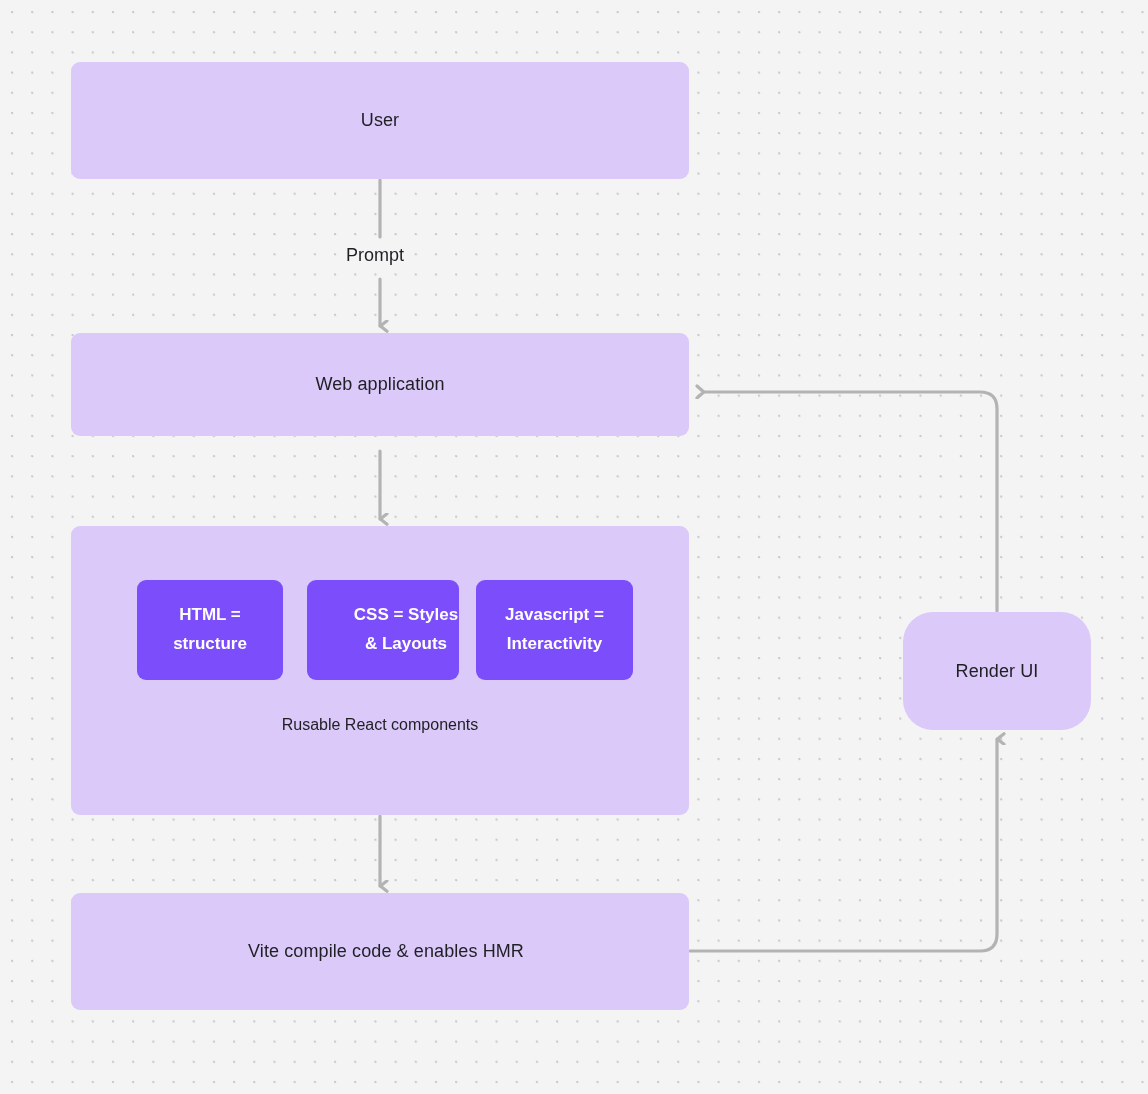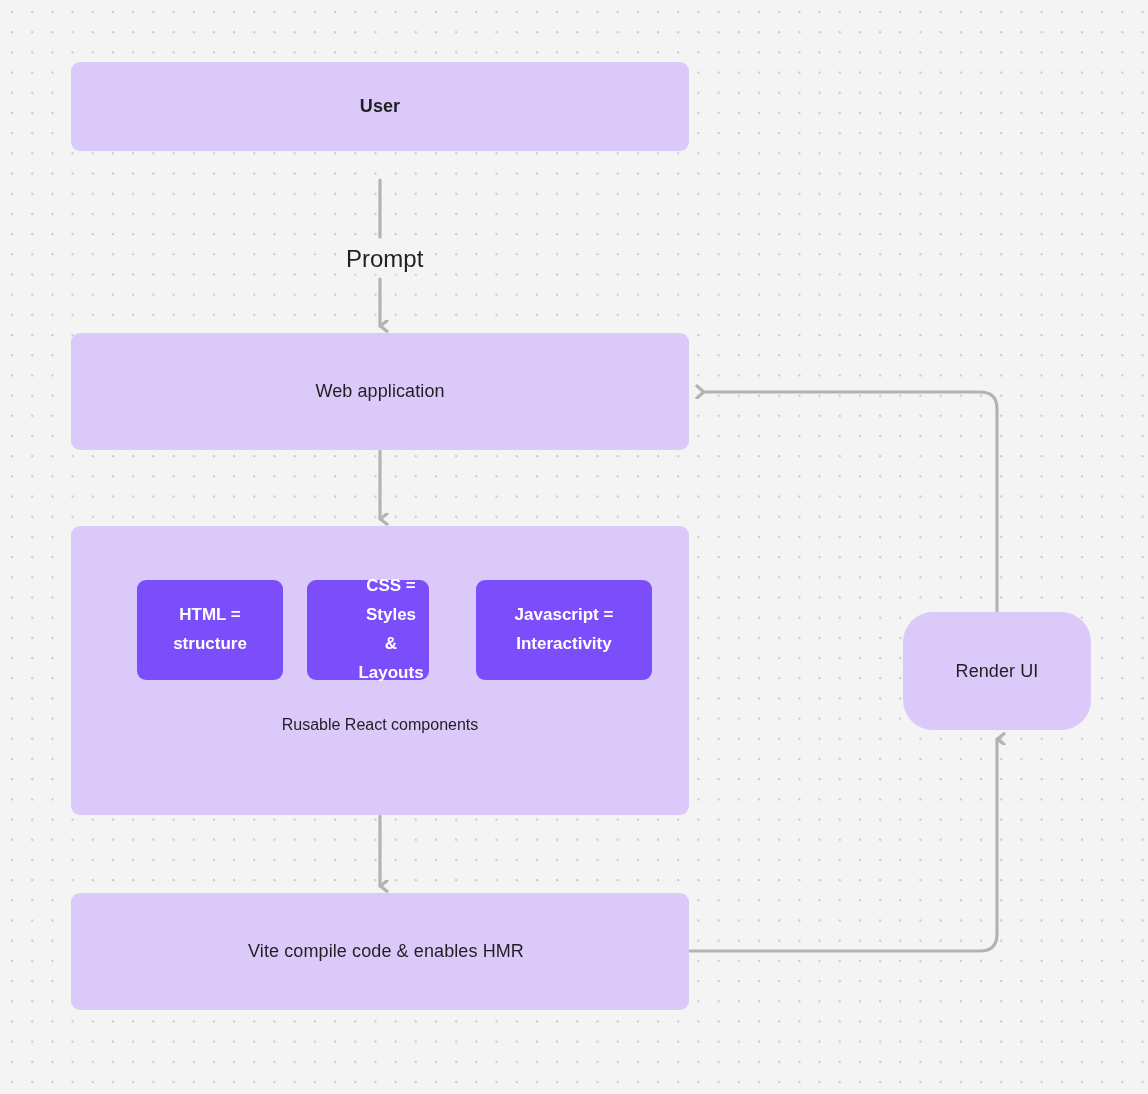--- a/index.html
+++ b/index.html
@@ -35,22 +35,22 @@
     align-items: center;
     justify-content: center;
   }
   .node-label {
     font-size: 18px;
     color: #1f1f24;
     letter-spacing: 0.1px;
     text-align: center;
     line-height: 1.35;
   }
-  #node-user      { left: 71px;  top: 62px;  width: 618px; height: 89px; font-weight: bold; }
-  #node-webapp    { left: 71px;  top: 333px; width: 618px; height: 117px; }
+  #node-user      { left: 71px;  top: 62px;  width: 618px; height: 117px; }
+  #node-webapp    { left: 71px;  top: 333px; width: 618px; height: 103px; }
   #node-react     { left: 71px;  top: 526px; width: 618px; height: 289px;
                     display: block; }
   #node-vite      { left: 71px;  top: 893px; width: 618px; height: 117px; padding-left: 12px; }
   #node-render    { left: 903px; top: 612px; width: 188px; height: 118px; border-radius: 30px; }
 
   .inner-row {
     position: absolute;
     left: 0; top: 42px;
     width: 618px;
     height: 100px;
@@ -65,35 +65,35 @@
     display: flex;
     align-items: center;
     justify-content: center;
     font-size: 17px;
     line-height: 1.7;
     text-align: center;
     box-sizing: border-box;
     font-weight: bold;
   }
   #chip-html { left: 66px;  width: 146px; }
-  #chip-css  { left: 236px; width: 122px; padding-left: 46px; }
-  #chip-js   { left: 405px; width: 176px; }
+  #chip-css  { left: 236px; width: 152px; padding-left: 46px; }
+  #chip-js   { left: 405px; width: 157px; }
 
   .sub-caption {
     position: absolute;
     left: 0;
     top: 190px;
     width: 618px;
     text-align: center;
     font-size: 16px;
     color: #1f1f24;
   }
   .edge-label {
     position: absolute;
-    font-size: 24px;
+    font-size: 18px;
     color: #1f1f24;
     background: #f4f4f5;
     padding: 1px 6px;
     text-align: center;
     white-space: nowrap;
   }
   #label-prompt { left: 340px; top: 244px; }
 </style>
 </head>
 <body>

